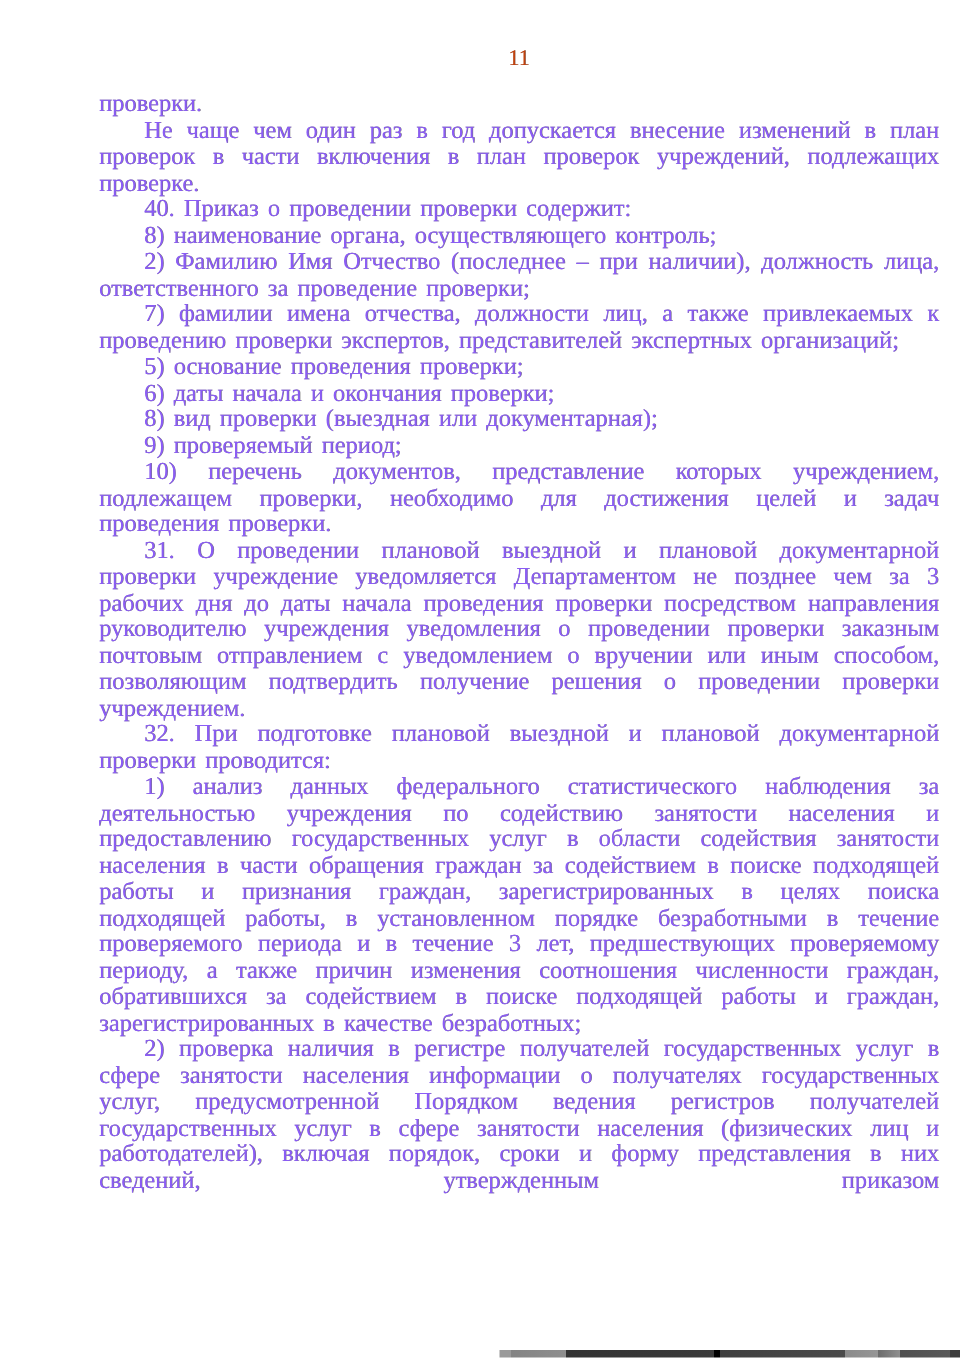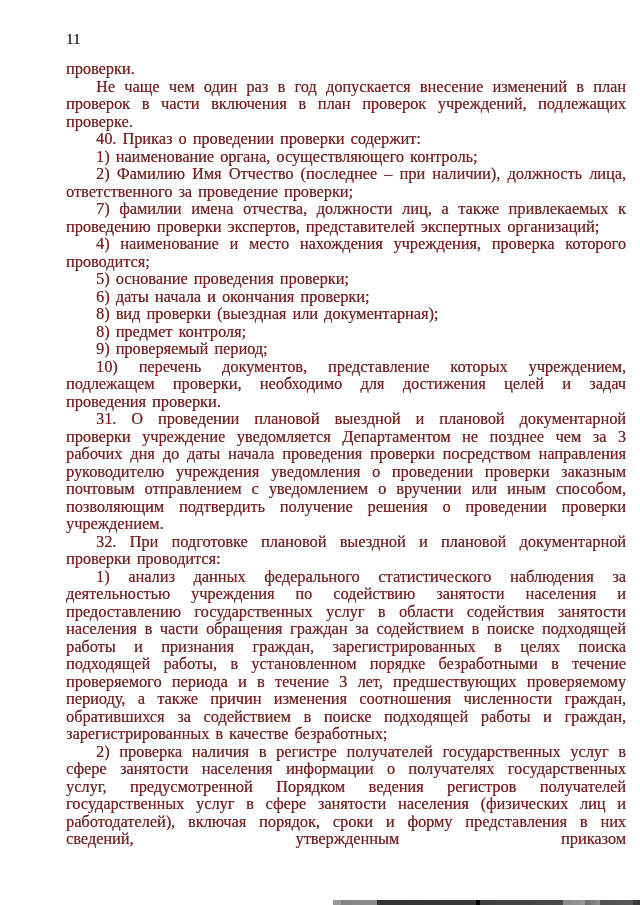--- a/index.html
+++ b/index.html
@@ -16,35 +16,35 @@
   .sheet {
     position: absolute;
     inset: 0;
     background: #ffffff;
   }
   .page-number {
     position: absolute;
     top: 31px;
     left: 66px;
     width: 560px;
-    text-align: left;
+    text-align: center;
     font-family: "Liberation Serif", "DejaVu Serif", serif;
     font-size: 15px;
-    color: #0f172a;
+    color: #c2410c;
     text-shadow: 0.3px 0 0 rgba(0,0,0,0.5);
   }
   .content {
     position: absolute;
     top: 60px;
     left: 66px;
     width: 560px;
     font-family: "Liberation Serif", "DejaVu Serif", serif;
     font-size: 16.3px;
     line-height: 17.5px;
-    color: #7f1d1d;
+    color: #8b5cf6;
     text-align: justify;
     word-spacing: 2px;
     text-shadow: 0.3px 0 0 rgba(0,0,0,0.55);
   }
   .content p {
     margin: 0;
     padding: 0;
     text-indent: 30px;
   }
   .content p.no-indent {
@@ -76,28 +76,26 @@
 <body>
 
 <div class="sheet">
 
   <div class="page-number">11</div>
 
   <div class="content">
     <p class="no-indent">проверки.</p>
     <p>Не чаще чем один раз в год допускается внесение изменений в план проверок в части включения в план проверок учреждений, подлежащих проверке.</p>
     <p>40. Приказ о проведении проверки содержит:</p>
-    <p>1) наименование органа, осуществляющего контроль;</p>
+    <p>8) наименование органа, осуществляющего контроль;</p>
     <p>2) Фамилию Имя Отчество (последнее – при наличии), должность лица, ответственного за проведение проверки;</p>
     <p>7) фамилии имена отчества, должности лиц, а также привлекаемых к проведению проверки экспертов, представителей экспертных организаций;</p>
-    <p>4) наименование и место нахождения учреждения, проверка которого проводится;</p>
     <p>5) основание проведения проверки;</p>
     <p>6) даты начала и окончания проверки;</p>
     <p>8) вид проверки (выездная или документарная);</p>
-    <p>8) предмет контроля;</p>
     <p>9) проверяемый период;</p>
     <p>10) перечень документов, представление которых учреждением, подлежащем проверки, необходимо для достижения целей и задач проведения проверки.</p>
     <p>31. О проведении плановой выездной и плановой документарной проверки учреждение уведомляется Департаментом не позднее чем за 3 рабочих дня до даты начала проведения проверки посредством направления руководителю учреждения уведомления о проведении проверки заказным почтовым отправлением с уведомлением о вручении или иным способом, позволяющим подтвердить получение решения о проведении проверки учреждением.</p>
     <p>32. При подготовке плановой выездной и плановой документарной проверки проводится:</p>
     <p>1) анализ данных федерального статистического наблюдения за деятельностью учреждения по содействию занятости населения и предоставлению государственных услуг в области содействия занятости населения в части обращения граждан за содействием в поиске подходящей работы и признания граждан, зарегистрированных в целях поиска подходящей работы, в установленном порядке безработными в течение проверяемого периода и в течение 3 лет, предшествующих проверяемому периоду, а также причин изменения соотношения численности граждан, обратившихся за содействием в поиске подходящей работы и граждан, зарегистрированных в качестве безработных;</p>
     <p class="continues">2) проверка наличия в регистре получателей государственных услуг в сфере занятости населения информации о получателях государственных услуг, предусмотренной Порядком ведения регистров получателей государственных услуг в сфере занятости населения (физических лиц и работодателей), включая порядок, сроки и форму представления в них сведений, утвержденным приказом</p>
   </div>
 
   <div class="scan-bar"></div>
 

